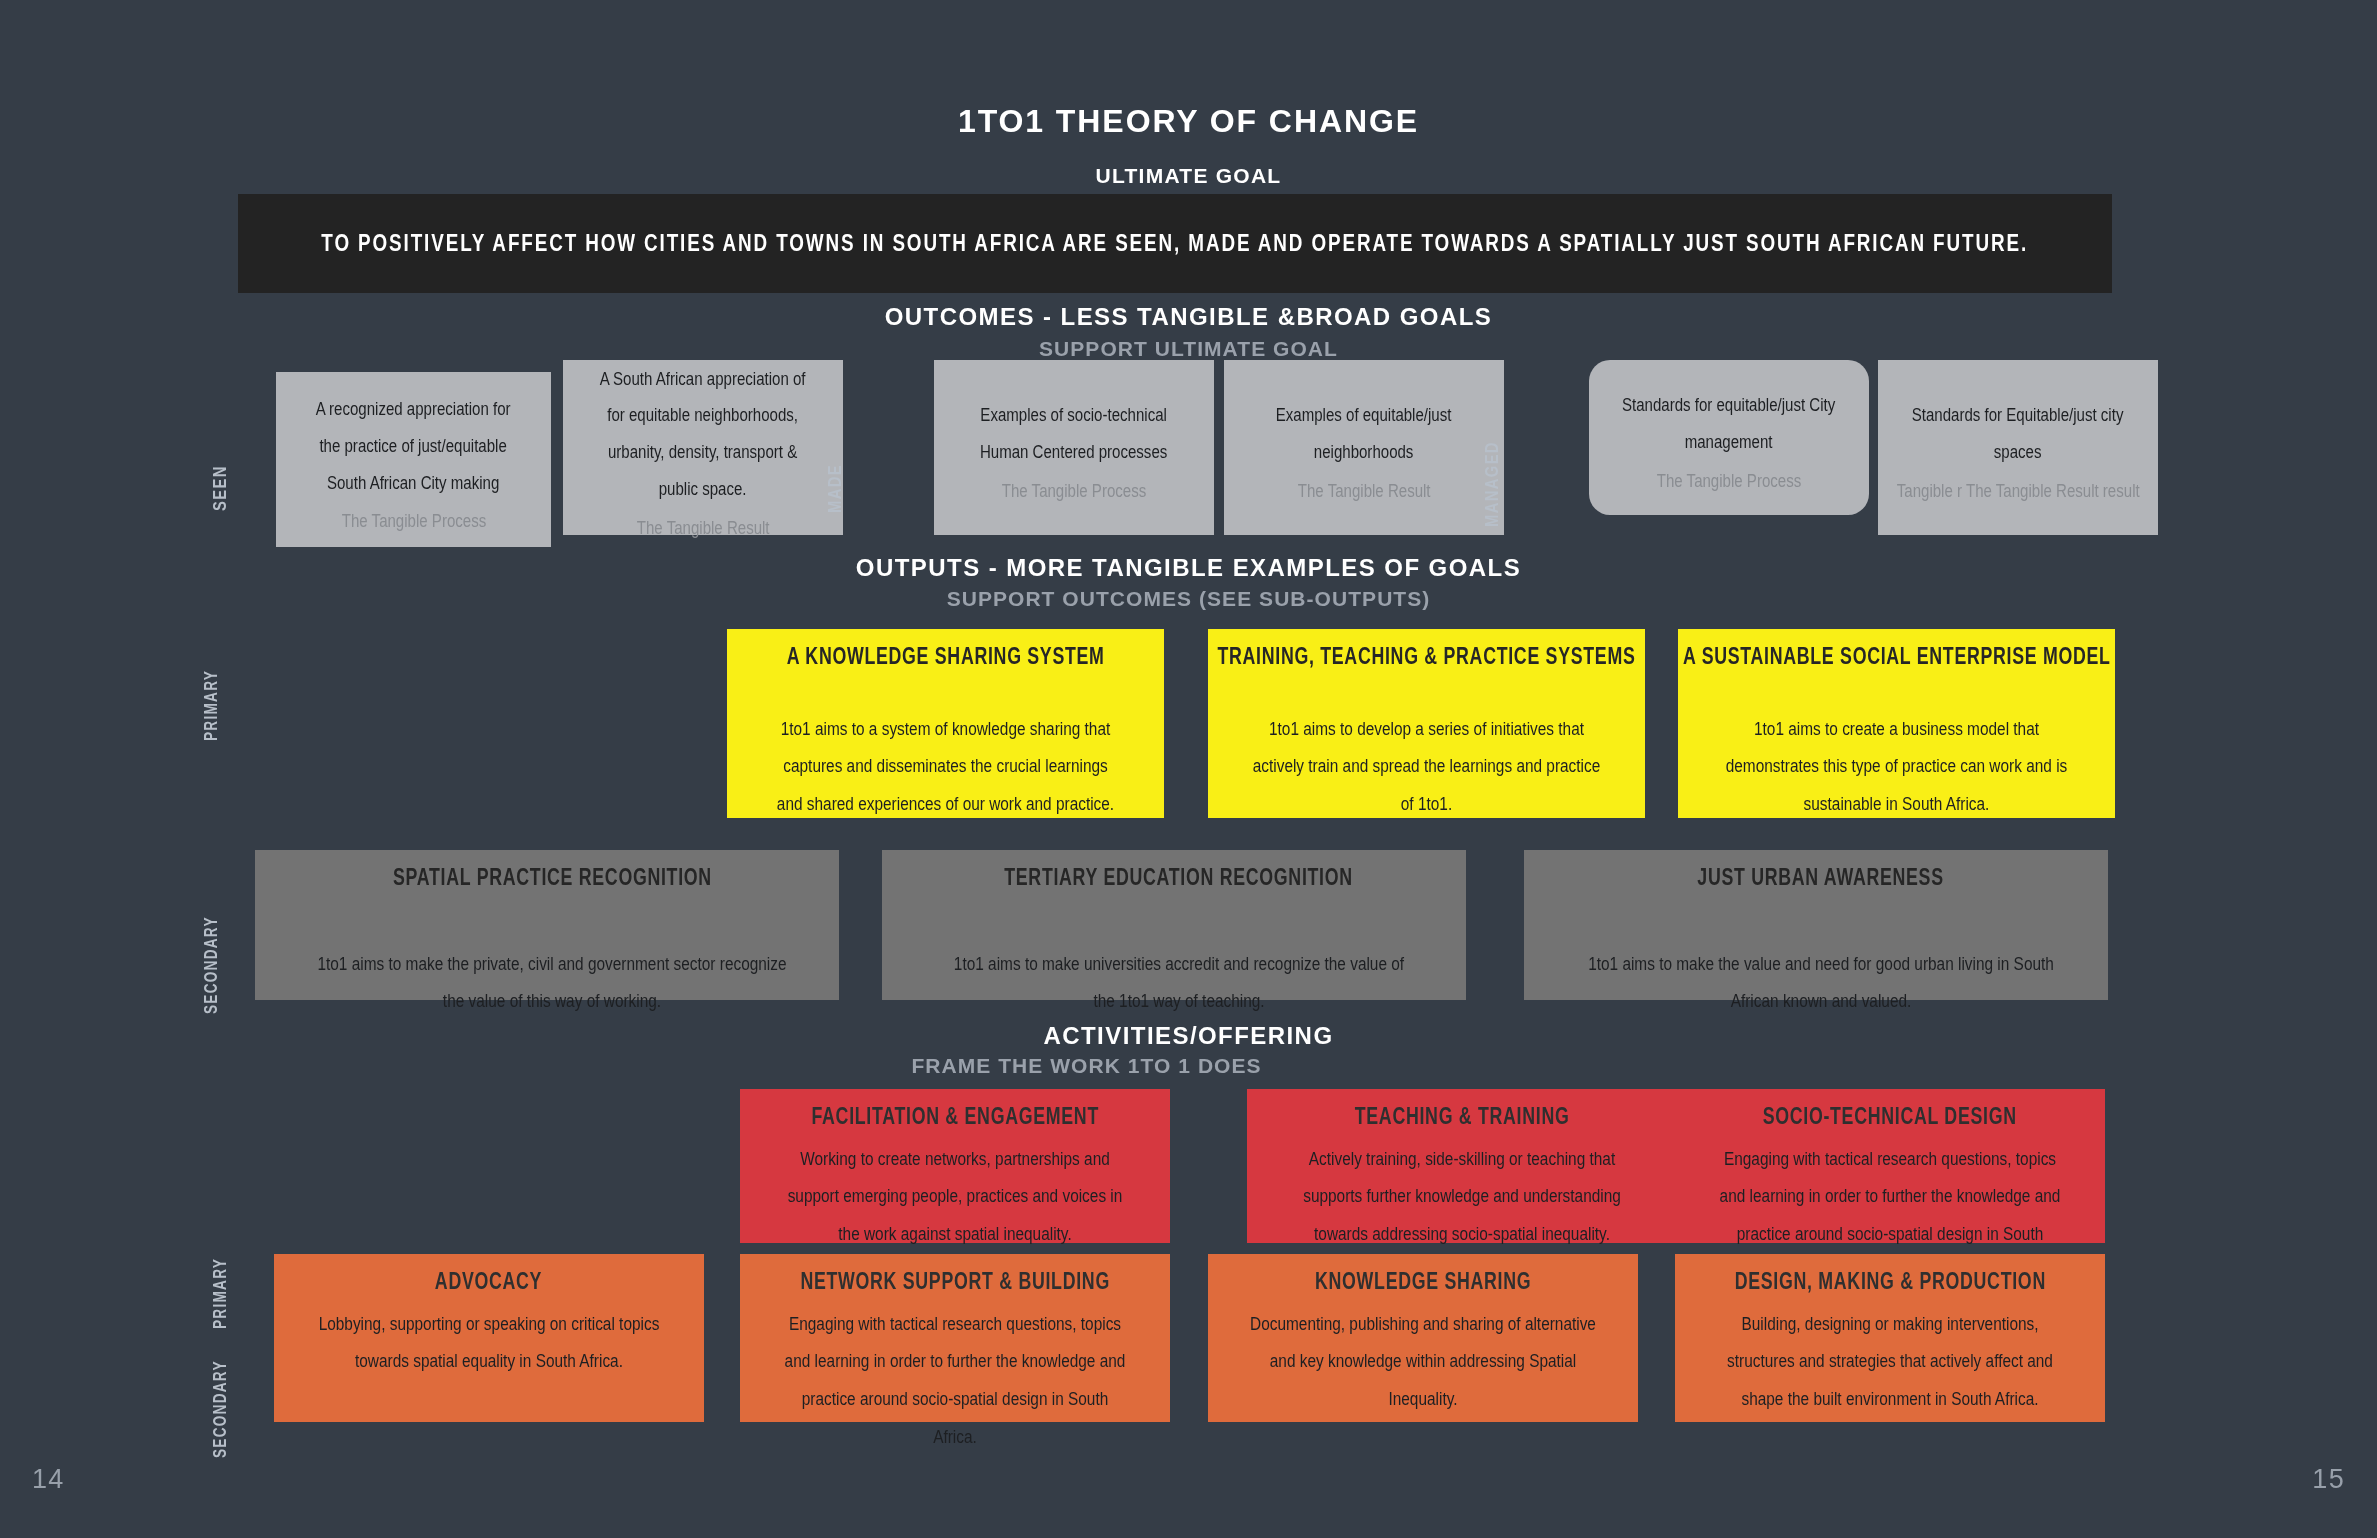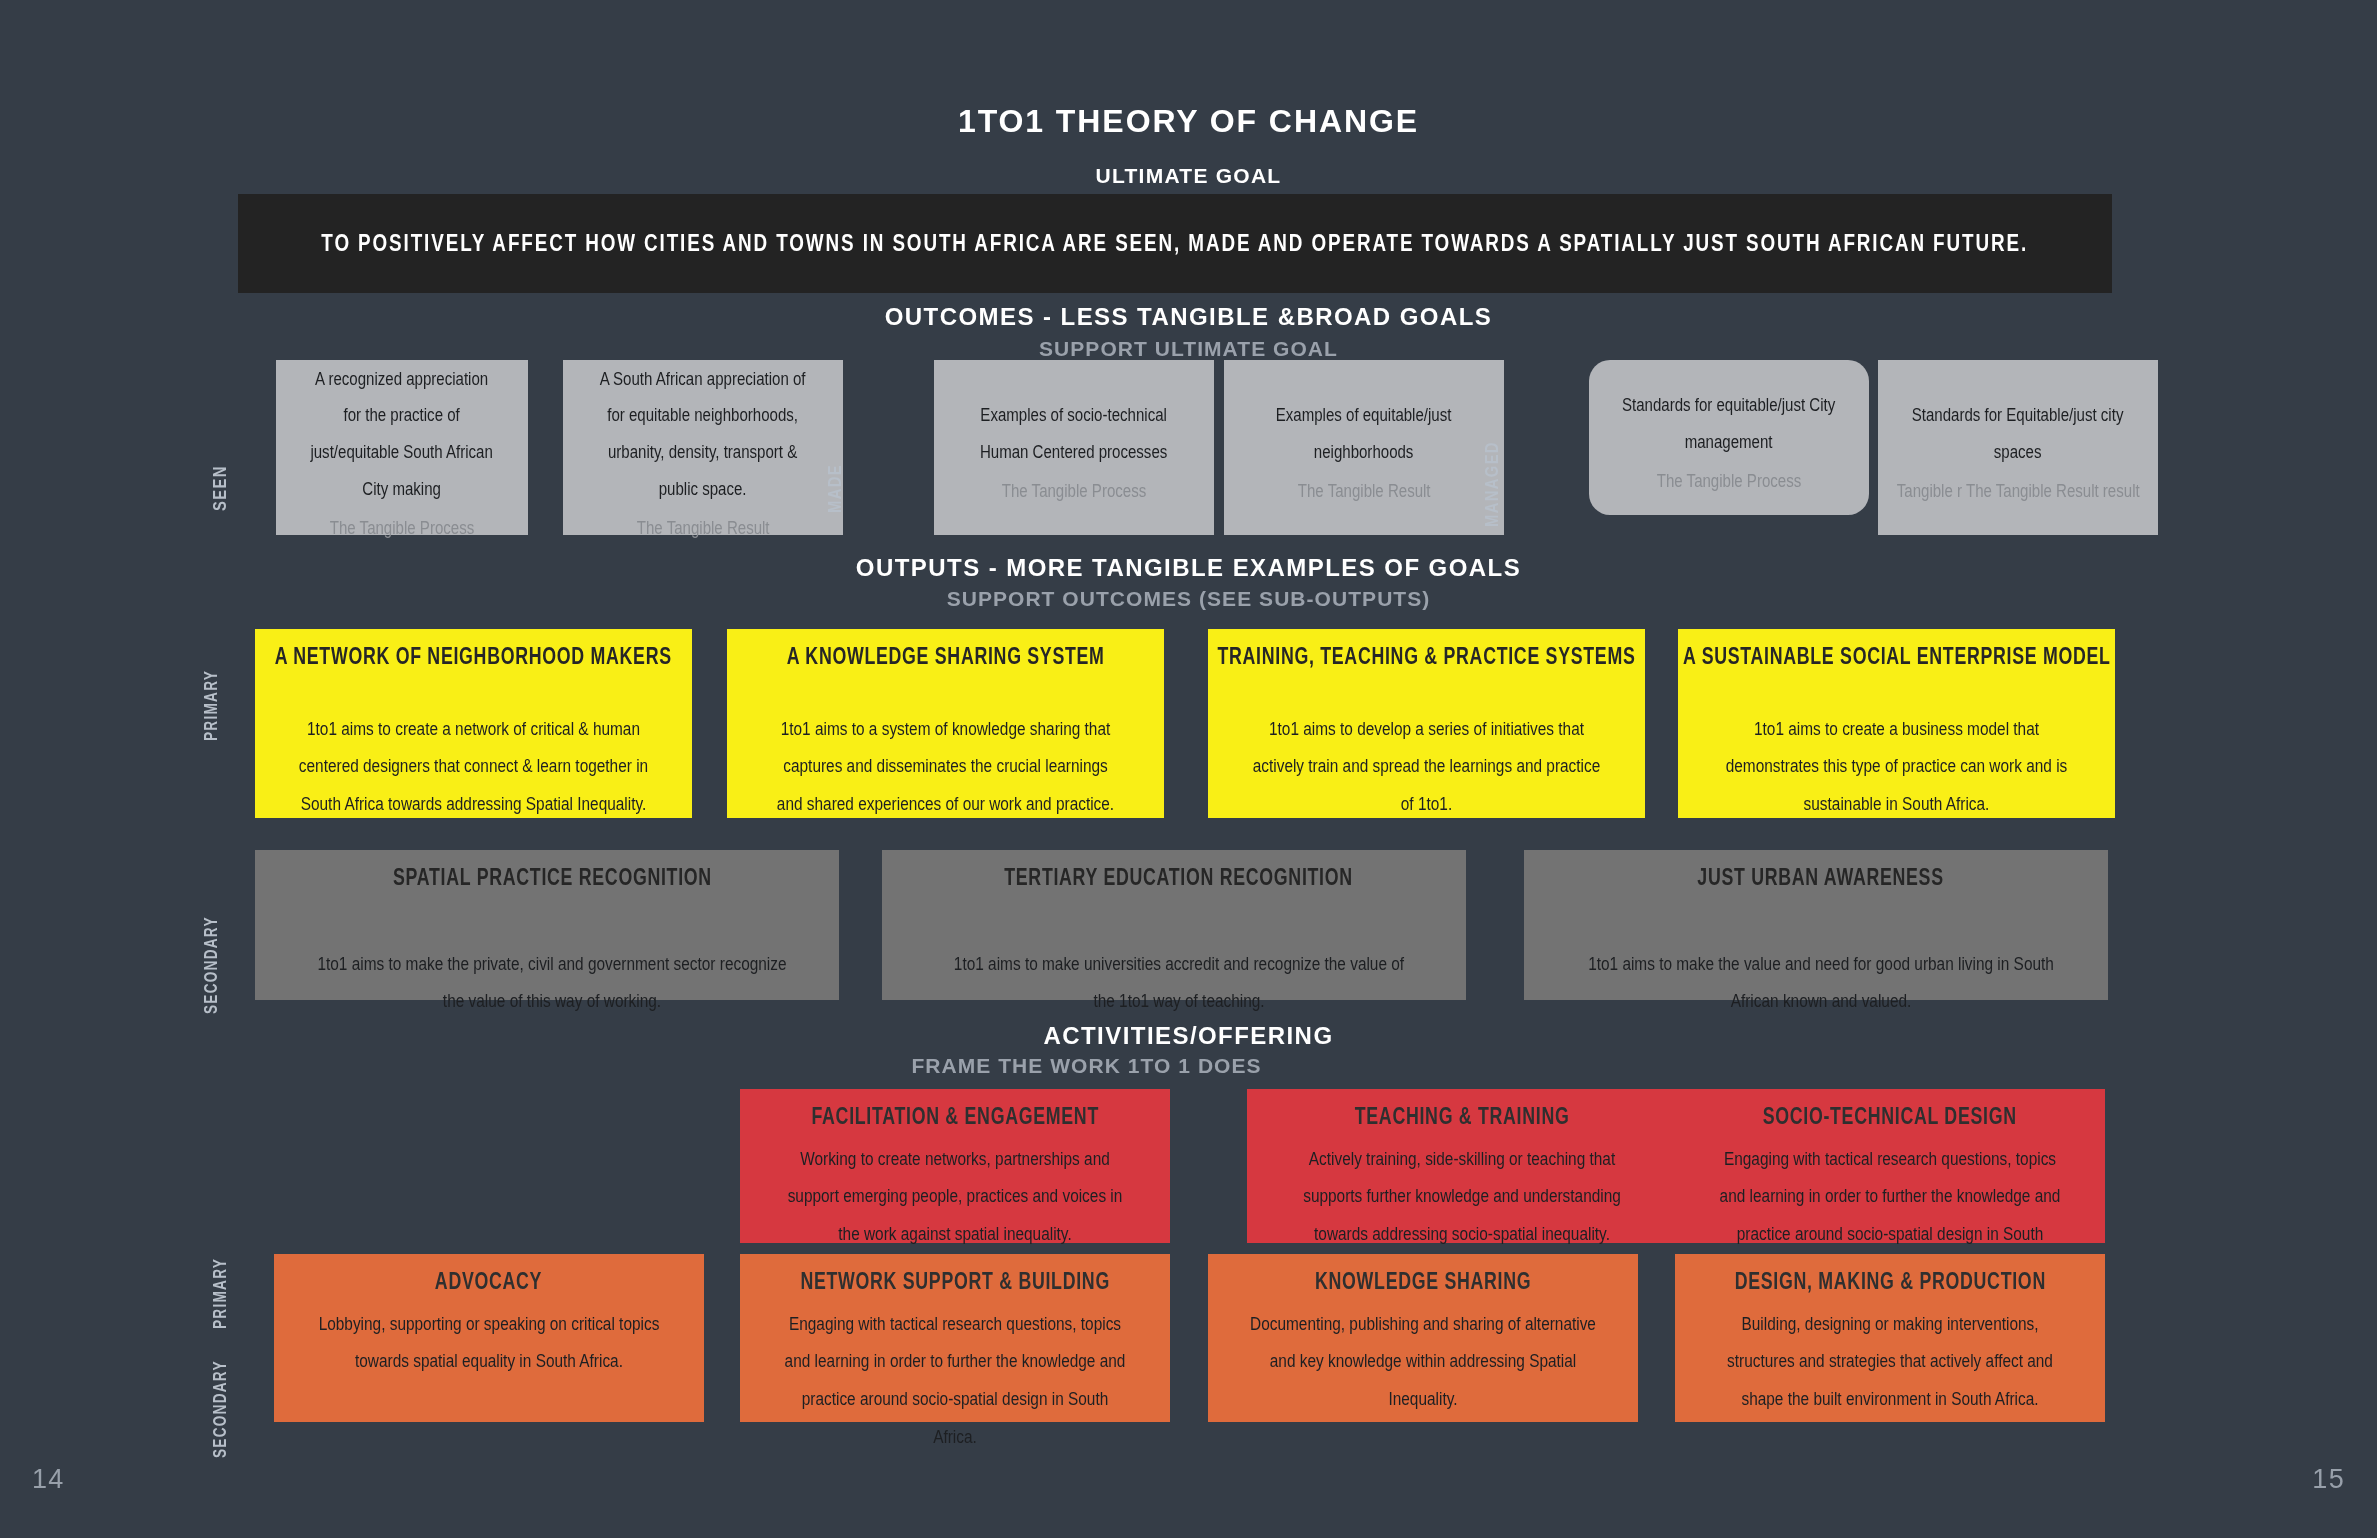--- a/index.html
+++ b/index.html
@@ -192,21 +192,21 @@
   </div>
 
   <div id="outcomes-sub-wrap" class="center-row">
     <span id="outcomes-sub" class="hdr-sub">SUPPORT ULTIMATE GOAL</span>
   </div>
   <div id="outcomes-hdr-wrap" class="center-row">
     <span id="outcomes-hdr" class="hdr-main">OUTCOMES - LESS TANGIBLE &amp;BROAD GOALS</span>
   </div>
 
   <div class="vlabel rot" style="left:231px; top:489px; font-size:19px;"><span>SEEN</span></div>
-  <div class="grey-card" style="left:248px; top:360px; width:252px; height:175px;">
+  <div class="grey-card" style="left:248px; top:372px; width:275px; height:175px;">
     <div class="body">A recognized appreciation for the practice of just/equitable South African City making</div>
     <div class="tag">The Tangible Process</div>
   </div>
   <div class="grey-card" style="left:535px; top:360px; width:280px; height:175px;">
     <div class="body">A South African appreciation of for equitable neighborhoods, urbanity, density, transport &amp; public space.</div>
     <div class="tag">The Tangible Result</div>
   </div>
 
   <div class="vlabel rot" style="left:846px; top:491px; font-size:19px;"><span>MADE</span></div>
   <div class="grey-card" style="left:906px; top:360px; width:280px; height:175px;">
@@ -229,24 +229,20 @@
   </div>
 
   <div id="outputs-hdr-wrap" class="center-row">
     <span id="outputs-hdr" class="hdr-main">OUTPUTS - MORE TANGIBLE EXAMPLES OF GOALS</span>
   </div>
   <div id="outputs-sub-wrap" class="center-row">
     <span id="outputs-sub" class="hdr-sub">SUPPORT OUTCOMES (SEE SUB-OUTPUTS)</span>
   </div>
 
   <div class="vlabel rot" style="left:222px; top:720px; font-size:17.5px;"><span>PRIMARY</span></div>
-  <div class="card yellow" style="left:255px; top:629px; width:437px; height:189px;">
-    <div class="c-title">A NETWORK OF NEIGHBORHOOD MAKERS</div>
-    <div class="c-body">1to1 aims to create a network of critical &amp; human centered designers that connect &amp; learn together in South Africa towards addressing Spatial Inequality.</div>
-  </div>
   <div class="card yellow" style="left:727px; top:629px; width:437px; height:189px;">
     <div class="c-title">A KNOWLEDGE SHARING SYSTEM</div>
     <div class="c-body">1to1 aims to a system of knowledge sharing that captures and disseminates the crucial learnings and shared experiences of our work and practice.</div>
   </div>
   <div class="card yellow" style="left:1208px; top:629px; width:437px; height:189px;">
     <div class="c-title">TRAINING, TEACHING &amp; PRACTICE SYSTEMS</div>
     <div class="c-body">1to1 aims to develop a series of initiatives that actively train and spread the learnings and practice of 1to1.</div>
   </div>
   <div class="card yellow" style="left:1678px; top:629px; width:437px; height:189px;">
     <div class="c-title">A SUSTAINABLE SOCIAL ENTERPRISE MODEL</div>

